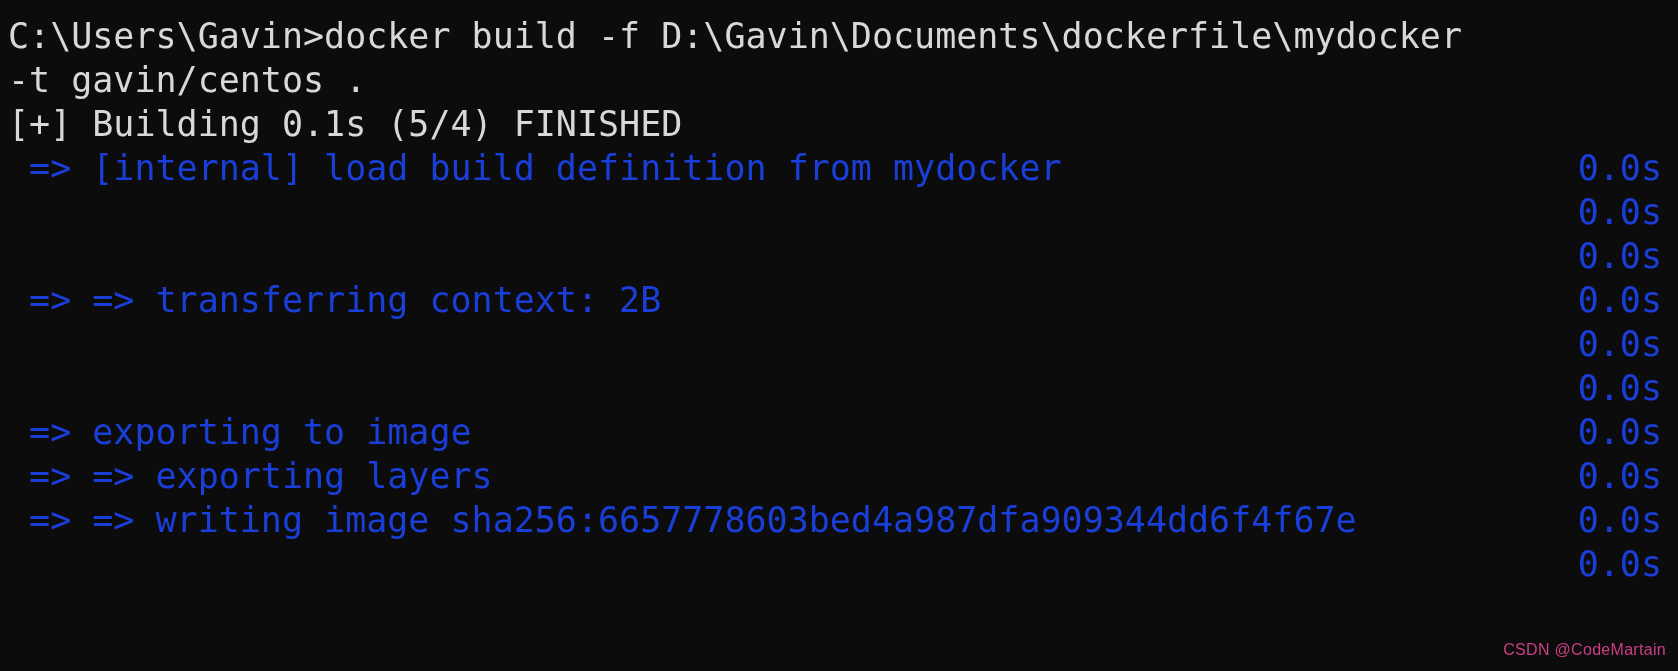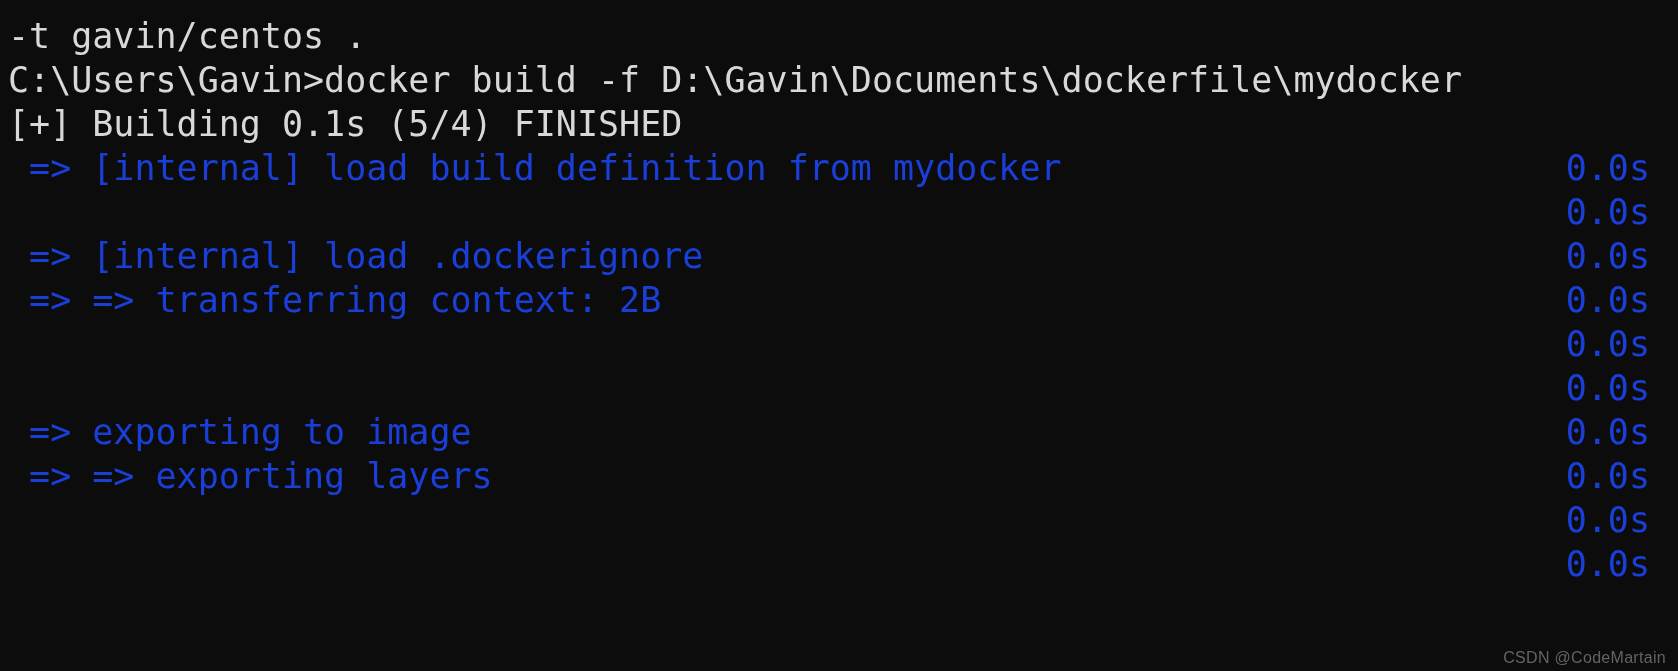--- a/index.html
+++ b/index.html
@@ -44,54 +44,54 @@
     flex: 0 0 auto;
     white-space: pre;
   }
   .spacer {
     flex: 1 1 auto;
     min-width: 10px;
   }
   .step-time {
     flex: 0 0 auto;
     white-space: pre;
-    padding-right: 28px;
+    padding-right: 16px;
     text-align: right;
   }
   .watermark {
     position: absolute;
     right: 12px;
-    bottom: 4px;
-    color: #737373;
+    bottom: 12px;
+    color: #ec4899;
     font-family: "Liberation Sans", sans-serif;
     font-size: 16px;
     letter-spacing: 0.3px;
     opacity: 0.85;
     margin-left: 28px;
   }
 </style>
 </head>
 <body>
 
 <div id="terminal">
 
   <div id="command-block">
+      <div class="line cmd-line">C:\Users\Gavin&gt;docker build -f D:\Gavin\Documents\dockerfile\mydocker</div>
       <div class="line cmd-line">-t gavin/centos .</div>
-      <div class="line cmd-line">C:\Users\Gavin&gt;docker build -f D:\Gavin\Documents\dockerfile\mydocker</div>
       <div class="line cmd-line">[+] Building 0.1s (5/4) FINISHED</div>
     </div>
 
   <div id="steps-block">
       <div class="line step-line"><span class="step-text"> =&gt; [internal] load build definition from mydocker</span><span class="spacer"></span><span class="step-time">0.0s</span></div>
       <div class="line step-line"><span class="spacer"></span><span class="step-time">0.0s</span></div>
-      <div class="line step-line"><span class="step-text"> =&gt; [internal] load .dockerignore</span><span class="spacer"></span><span class="step-time">0.0s</span></div>
+      <div class="line step-line"><span class="spacer"></span><span class="step-time">0.0s</span></div>
       <div class="line step-line"><span class="step-text"> =&gt; =&gt; transferring context: 2B</span><span class="spacer"></span><span class="step-time">0.0s</span></div>
       <div class="line step-line"><span class="spacer"></span><span class="step-time">0.0s</span></div>
       <div class="line step-line"><span class="spacer"></span><span class="step-time">0.0s</span></div>
       <div class="line step-line"><span class="step-text"> =&gt; exporting to image</span><span class="spacer"></span><span class="step-time">0.0s</span></div>
       <div class="line step-line"><span class="step-text"> =&gt; =&gt; exporting layers</span><span class="spacer"></span><span class="step-time">0.0s</span></div>
-      <div class="line step-line"><span class="spacer"></span><span class="step-time">0.0s</span></div>
+      <div class="line step-line"><span class="step-text"> =&gt; =&gt; writing image sha256:6657778603bed4a987dfa909344dd6f4f67e</span><span class="spacer"></span><span class="step-time">0.0s</span></div>
       <div class="line step-line"><span class="spacer"></span><span class="step-time">0.0s</span></div>
     </div>
 
   <div class="watermark">CSDN @CodeMartain</div>
 
 </div>
 
 </body></html>

